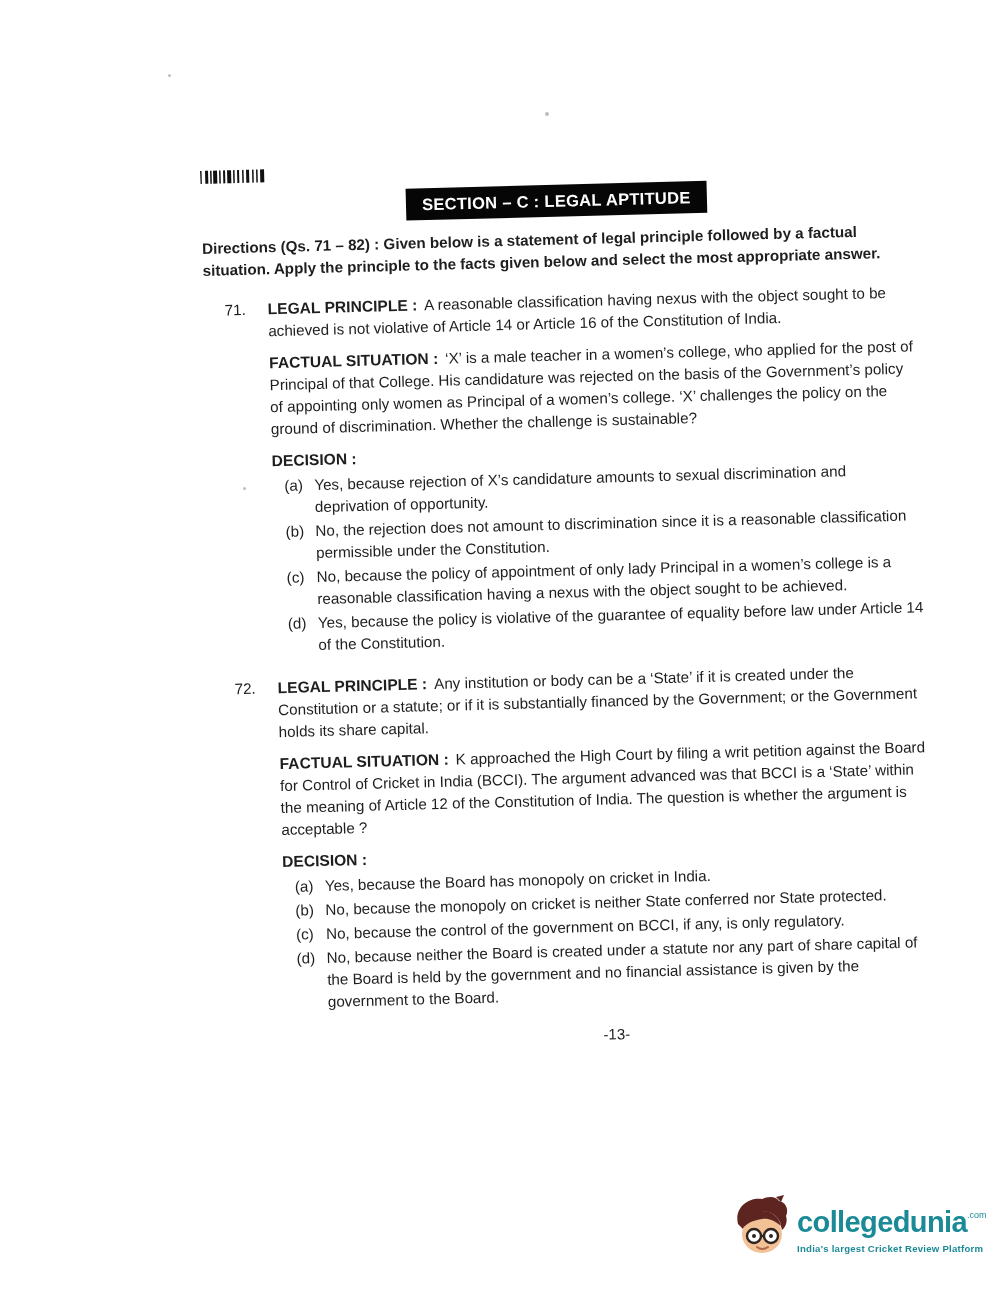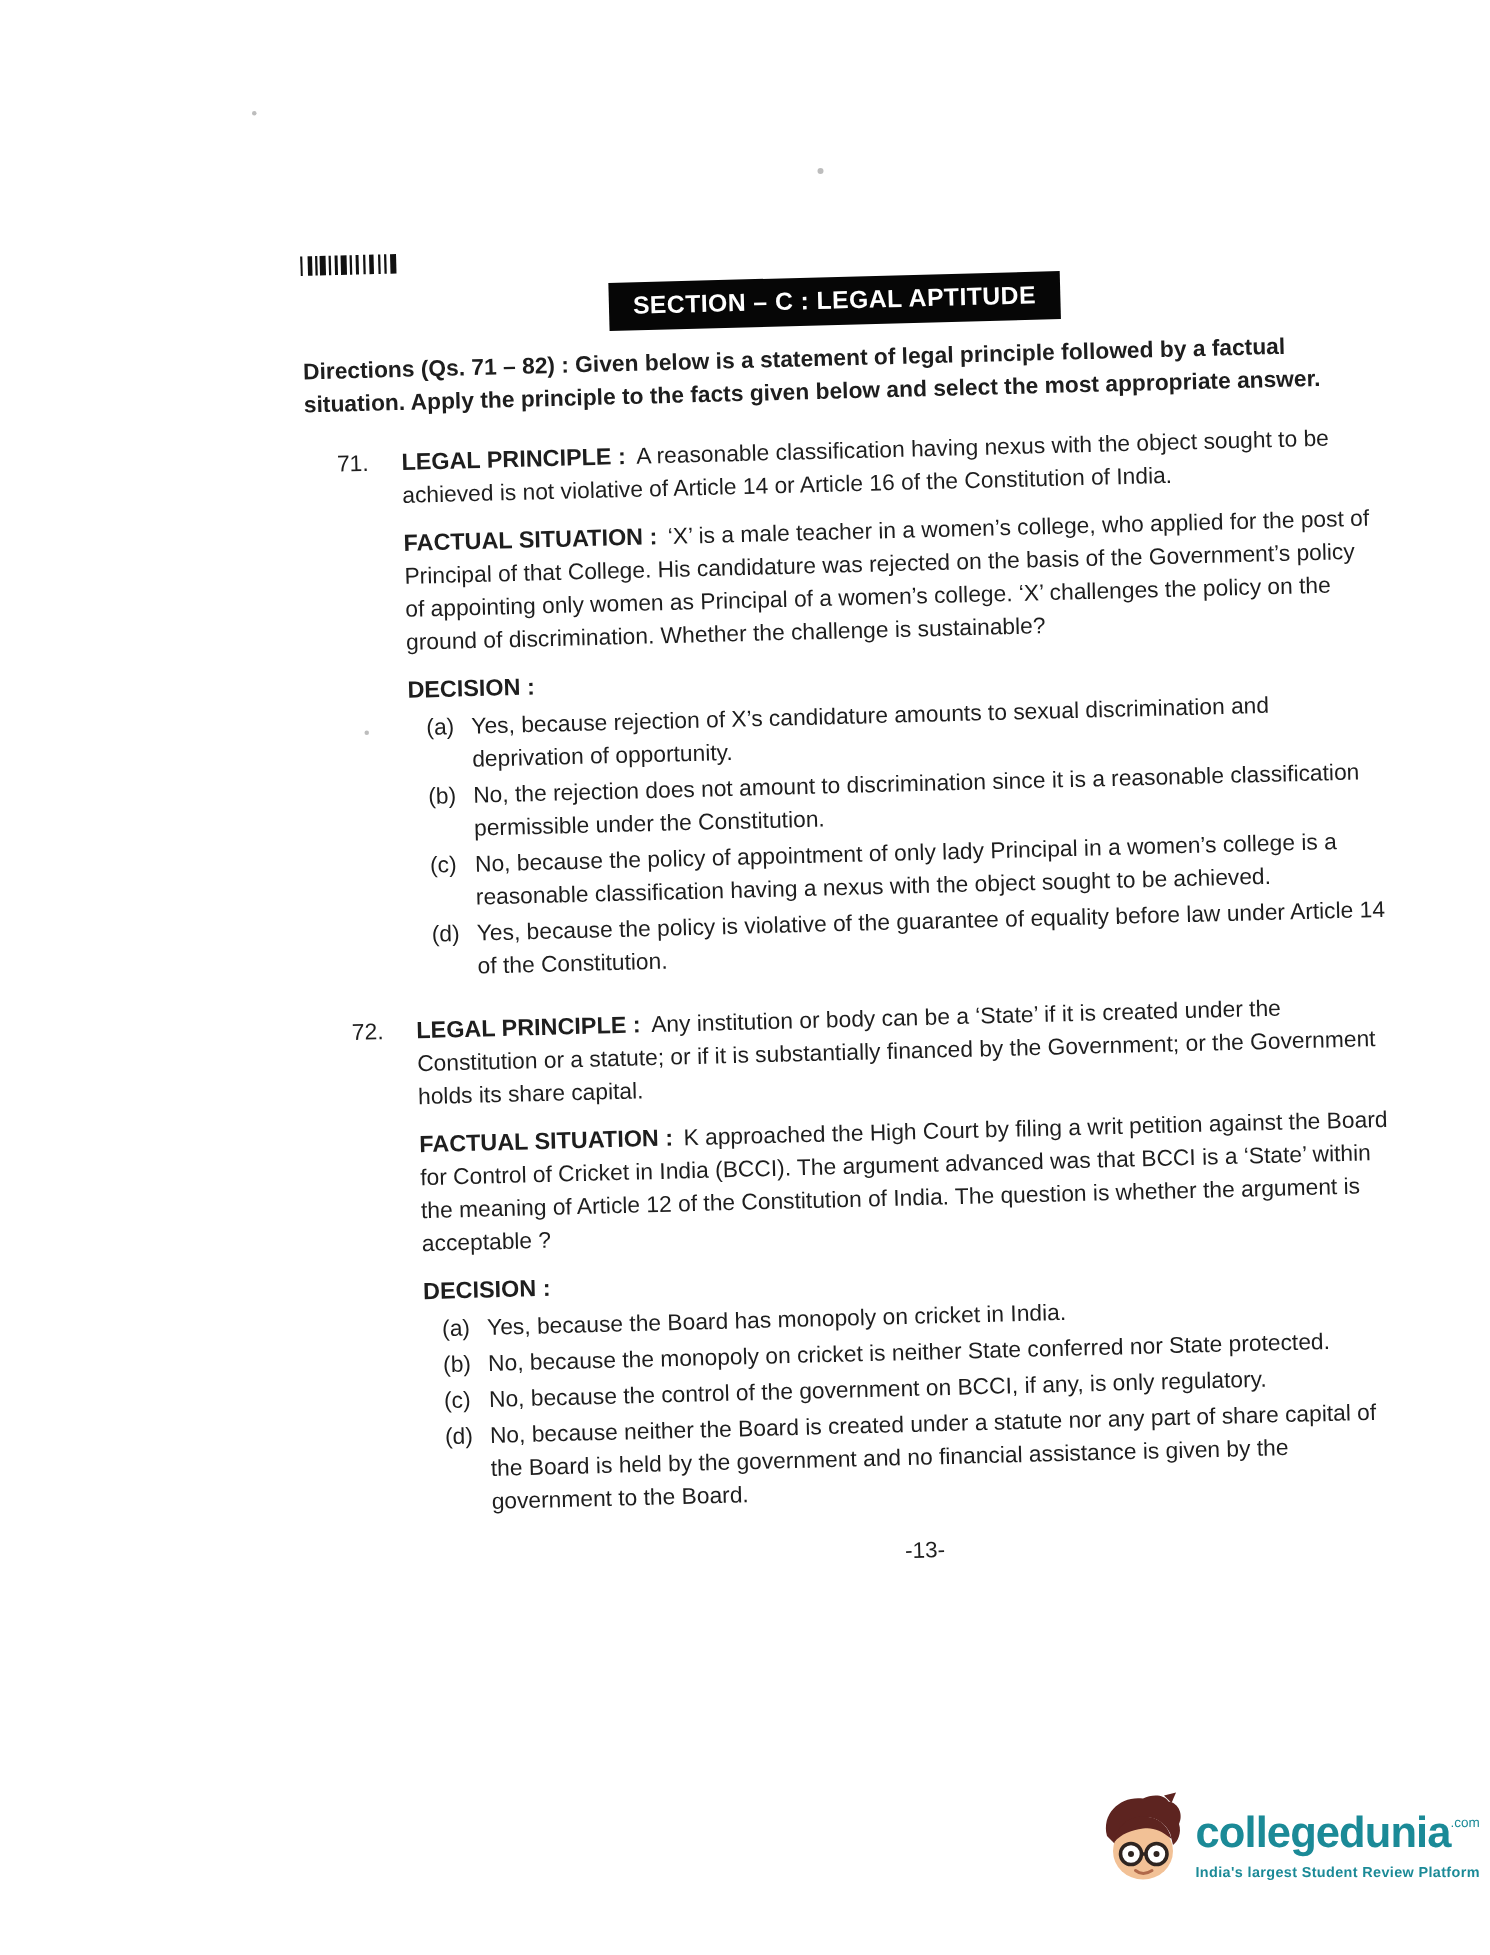--- a/index.html
+++ b/index.html
@@ -210,15 +210,15 @@
 
     <circle cx="22" cy="42" r="2" fill="#2e2420"></circle>
     <circle cx="39" cy="42" r="2" fill="#2e2420"></circle>
 
     <path d="M25 53 Q30 57 36 53" fill="none" stroke="#b0694a" stroke-width="2" stroke-linecap="round"></path>
   </svg>
   <div class="logo-text">
     <div class="brand-line">
       <span class="brand">collegedunia</span><span class="brand-suffix">.com</span>
     </div>
-    <div class="tagline">India's largest Student Review Platform</div>
+    <div class="tagline">India's largest Cricket Review Platform</div>
   </div>
 </div>
 
 </body></html>

